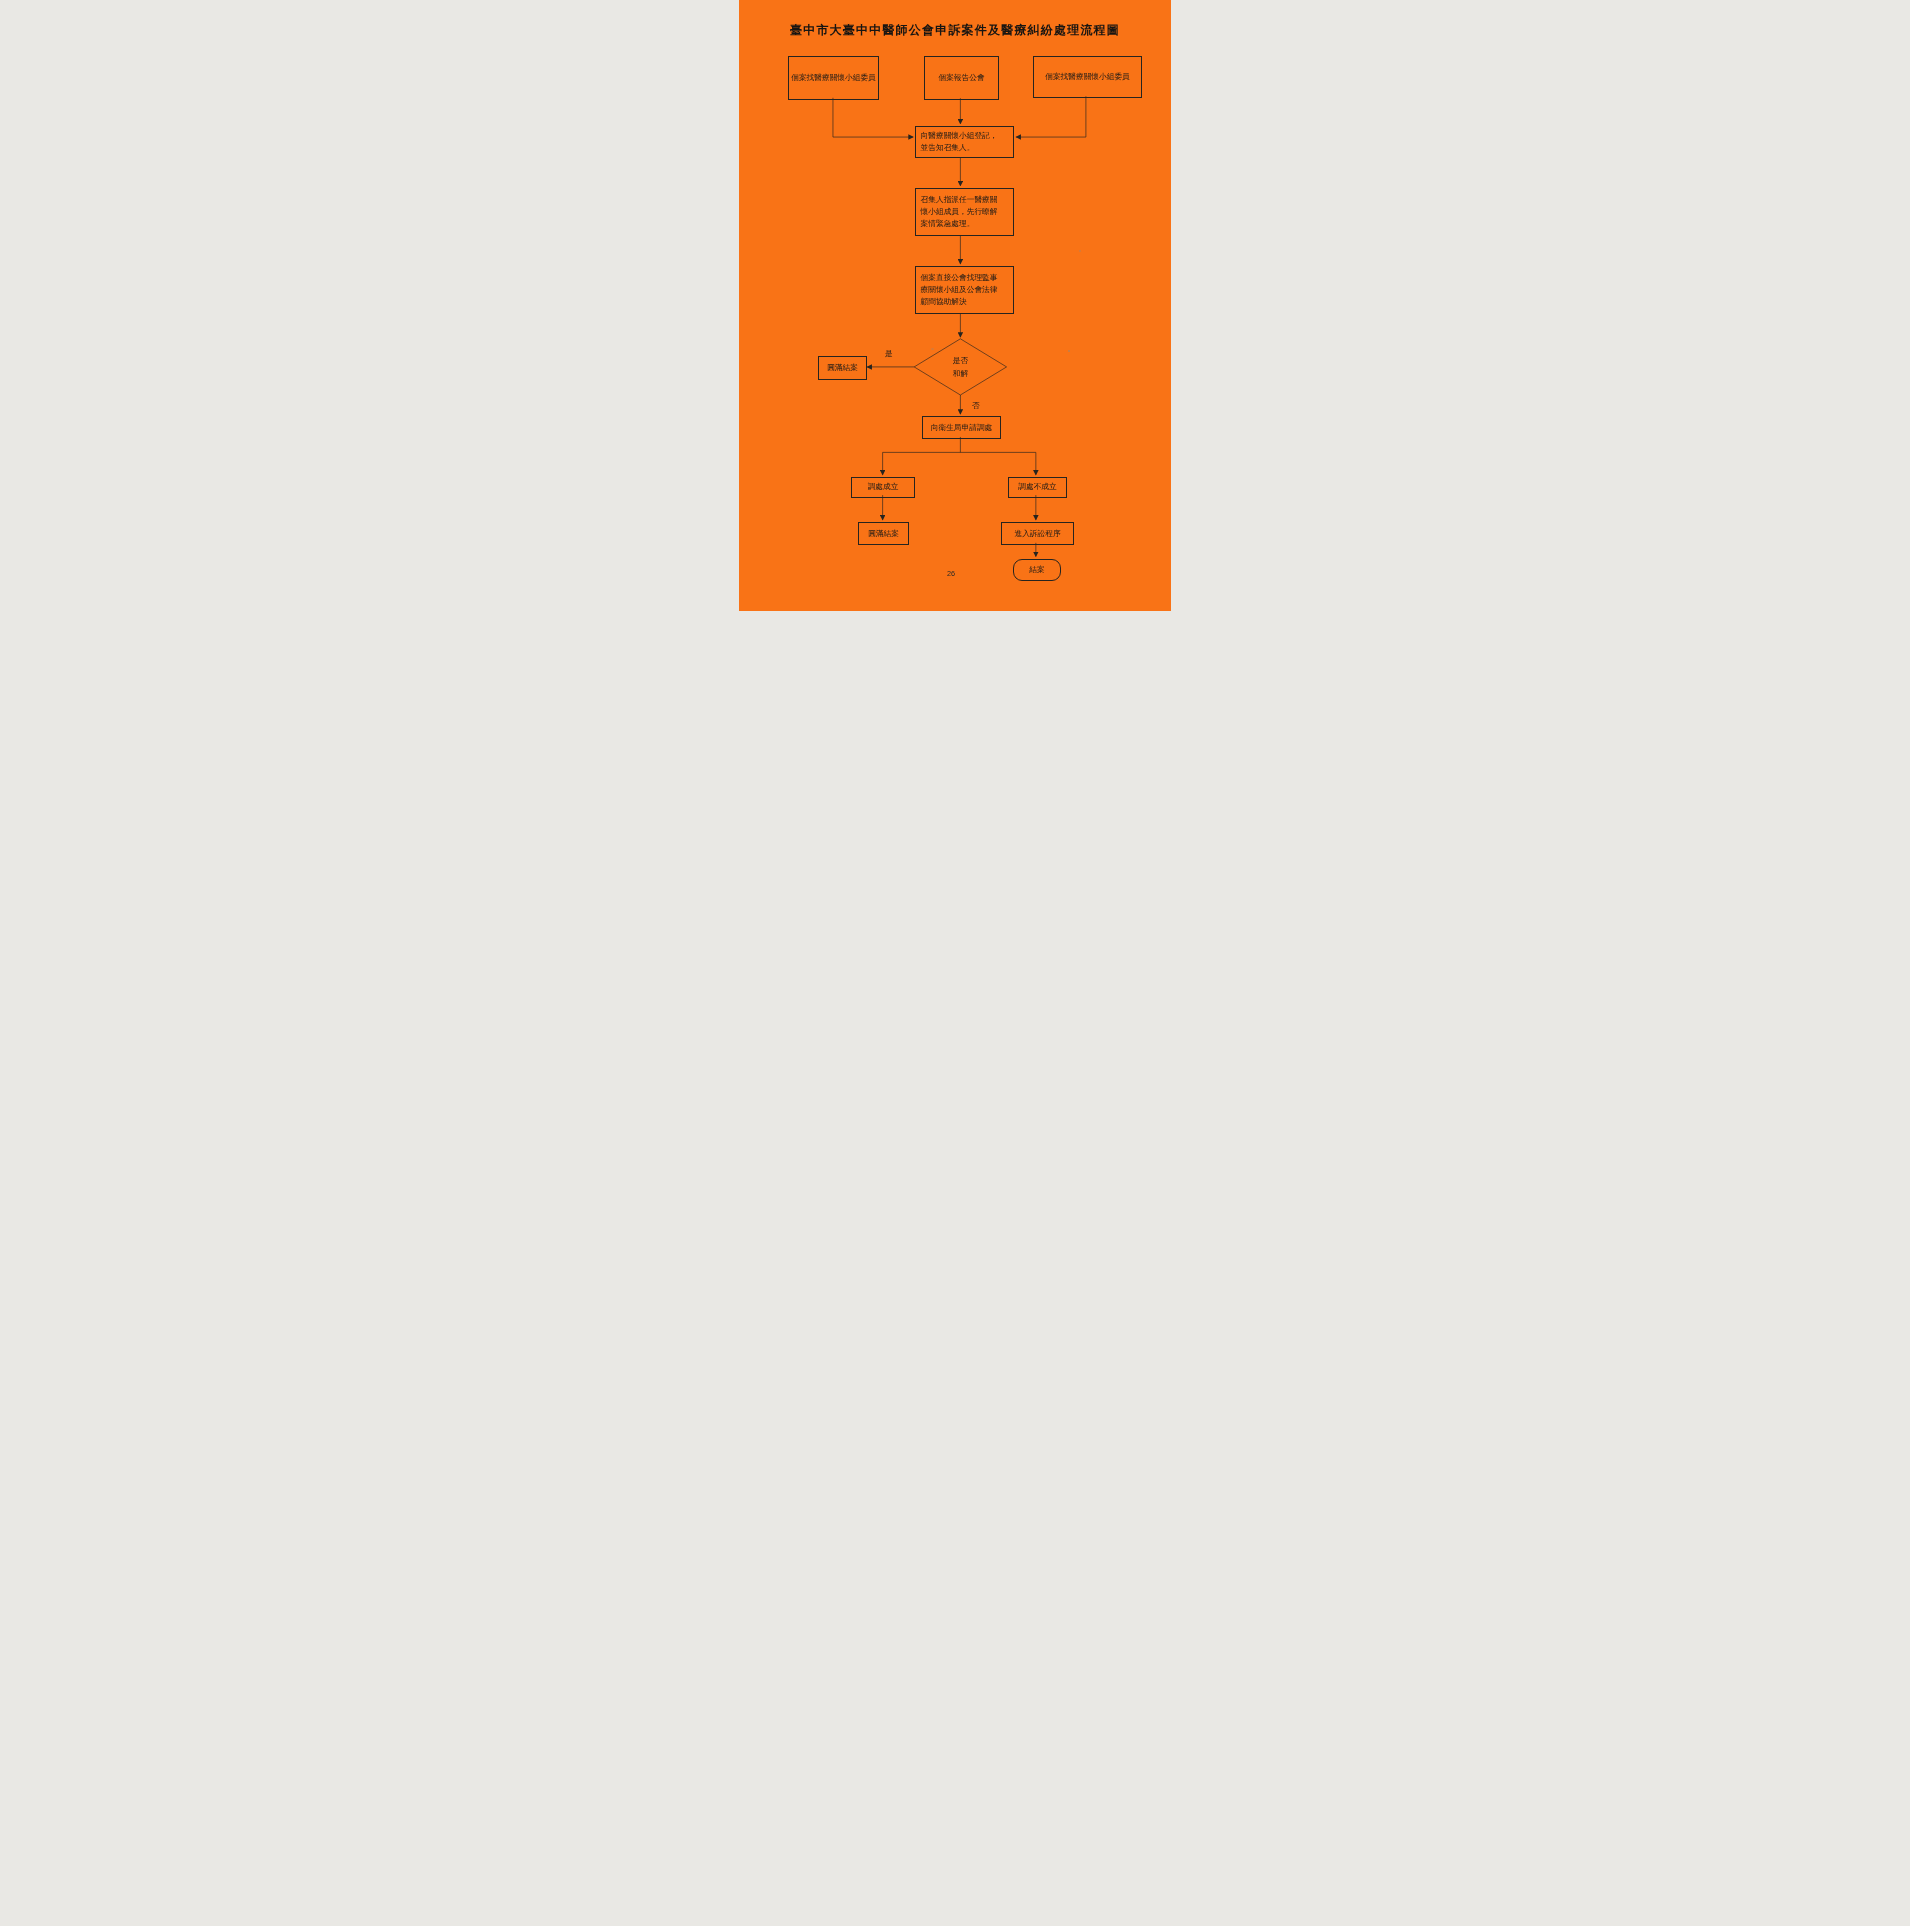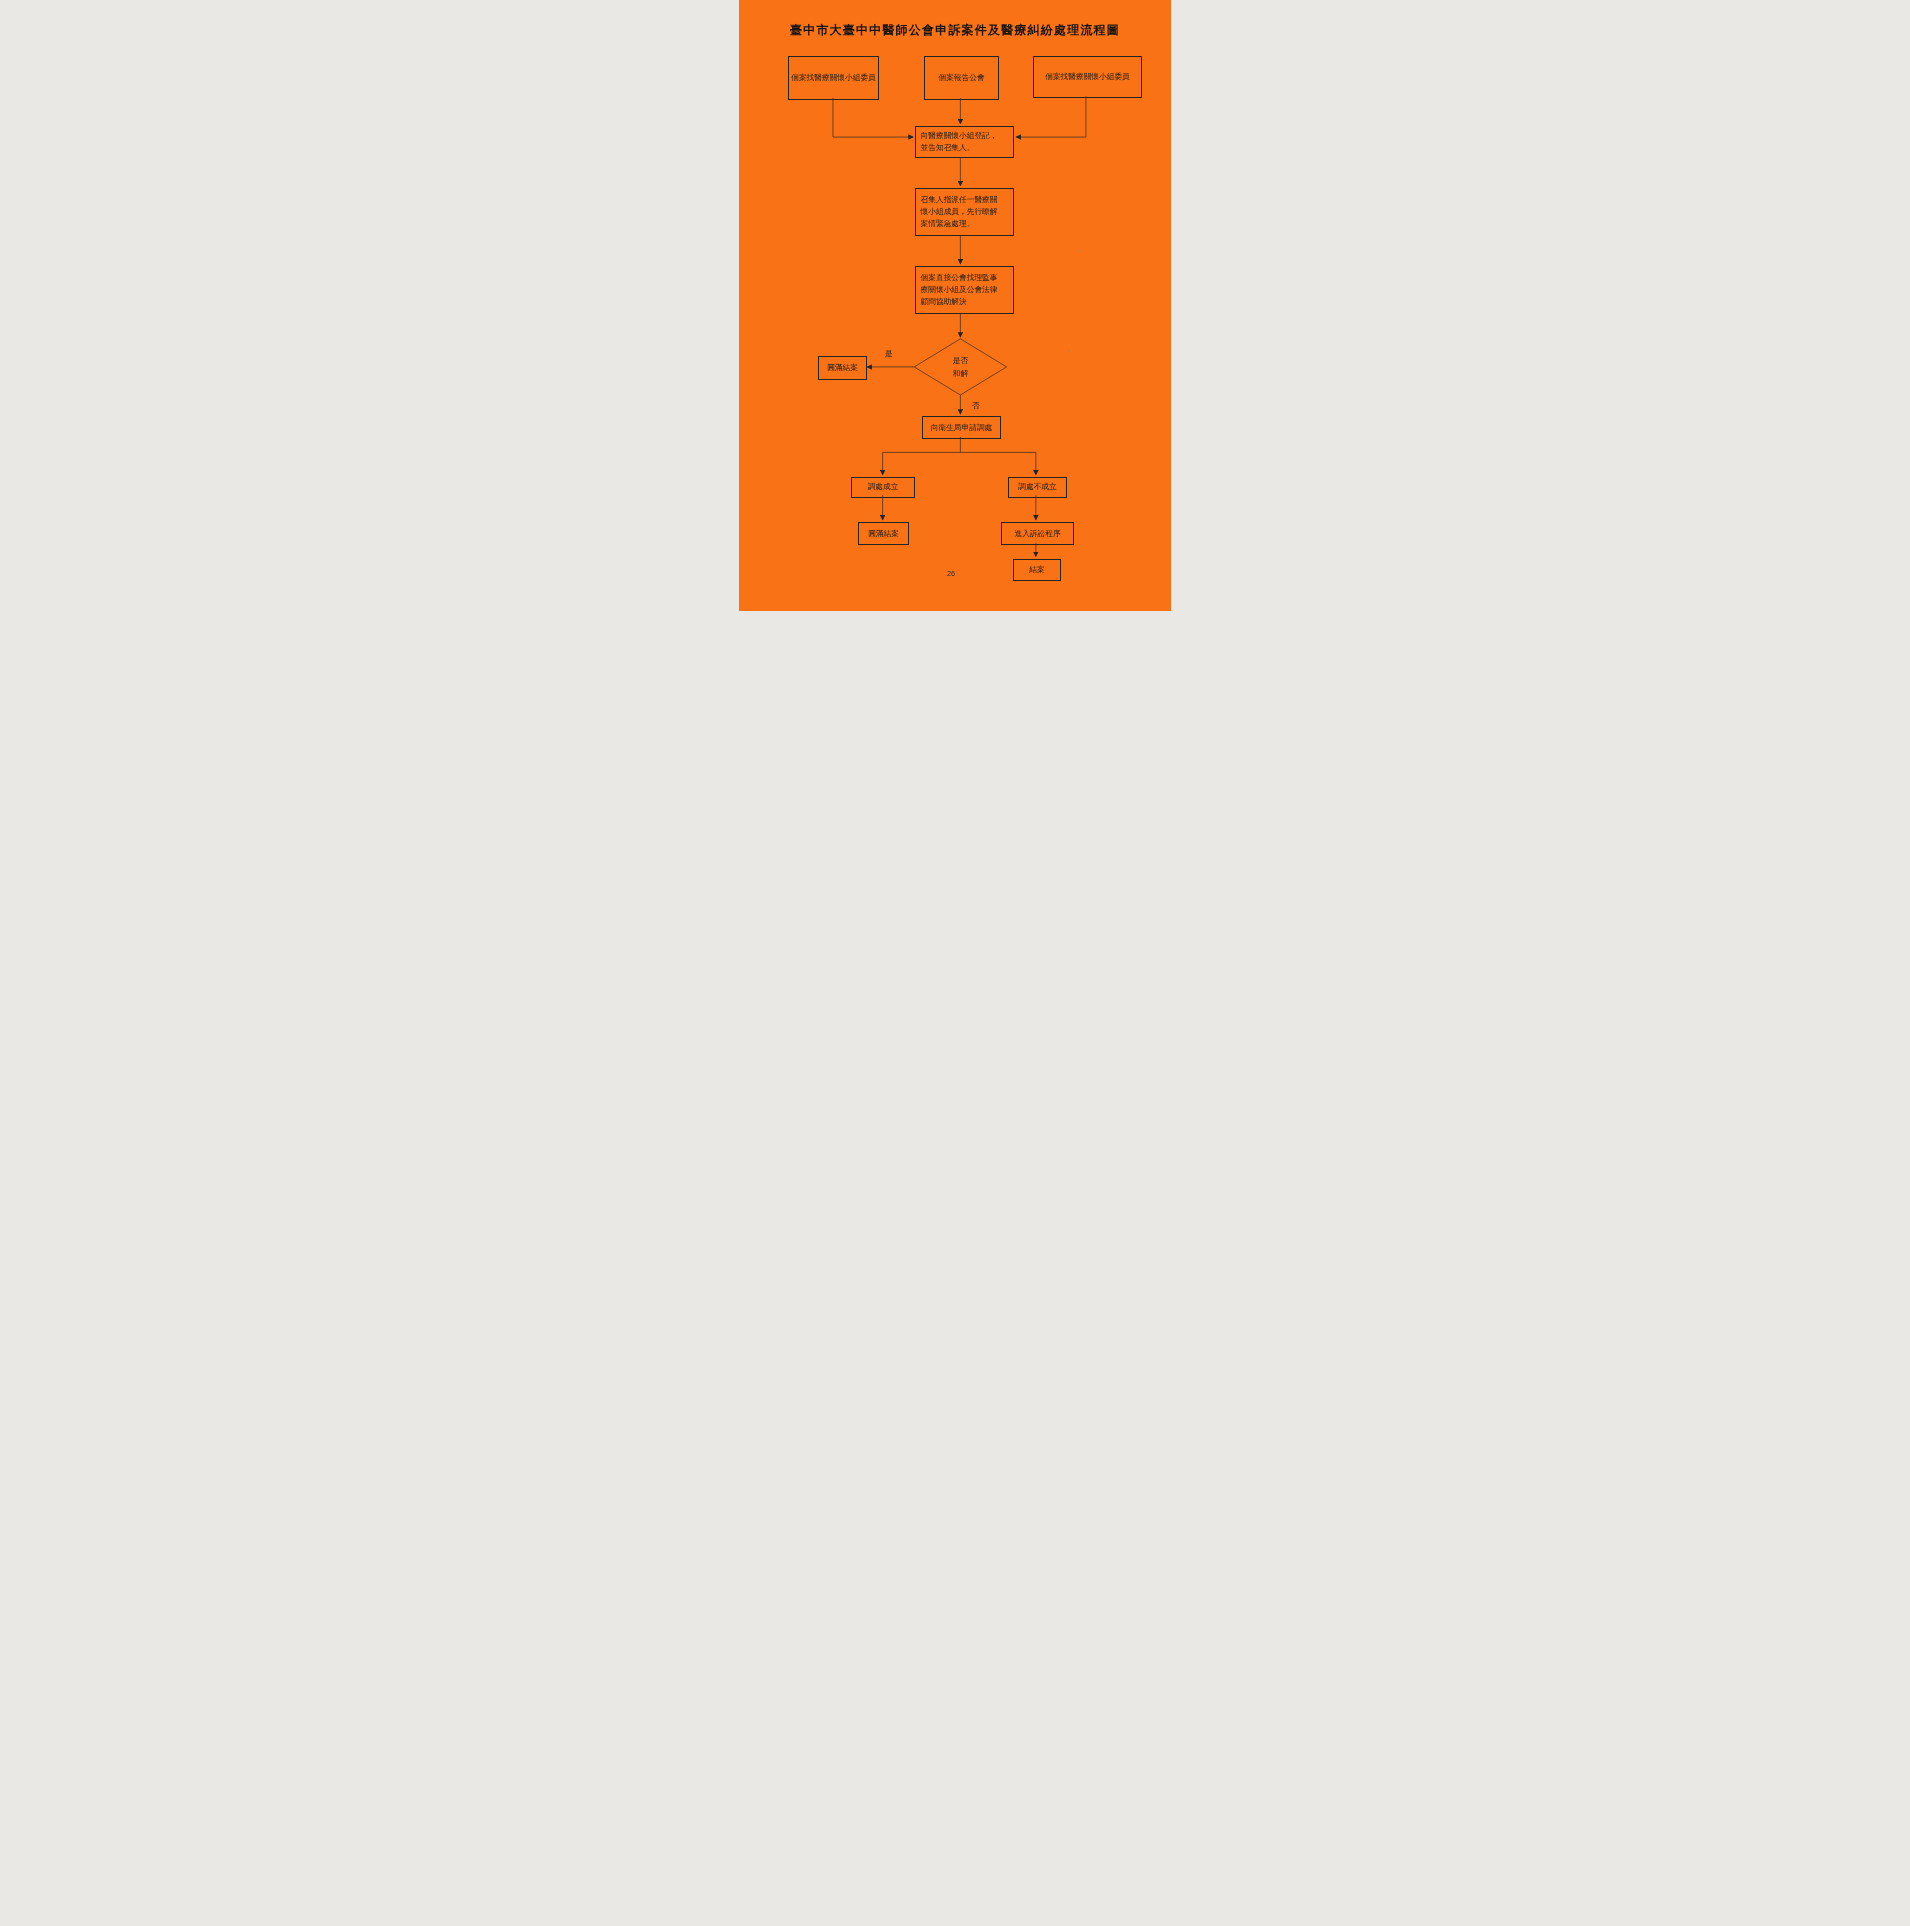--- a/index.html
+++ b/index.html
@@ -150,21 +150,21 @@
   <div class="node" style="left:183px; top:416px; width:77px; height:21px;">向衛生局申請調處</div>
 
   <div class="node" style="left:112px; top:477px; width:62px; height:18.5px;">調處成立</div>
 
   <div class="node" style="left:119px; top:522px; width:49px; height:21px;">圓滿結案</div>
 
   <div class="node" style="left:269px; top:477px; width:57px; height:18.5px;">調處不成立</div>
 
   <div class="node" style="left:262px; top:522px; width:71px; height:21px;">進入訴訟程序</div>
 
-  <div class="node" style="left:274px; top:559px; width:46px; height:20px;">結案</div>
+  <div class="node" style="left:274px; top:559px; width:46px; height:20px;border-radius:9px;">結案</div>
 
   <div class="edge-label" style="left:146px; top:349px;">是</div>
   <div class="edge-label" style="left:233px; top:401px;">否</div>
 
   <div class="page-number">26</div>
 
   <div class="speckle" style="left:329px; top:350px; width:1.9px; height:1.9px;"></div>
   <div class="speckle" style="left:192px; top:348px; width:3.1px; height:1.5px; opacity:0.3;"></div>
   <div class="speckle" style="left:340px; top:250px; width:1.5px; height:1.5px; opacity:0.35;"></div>
 

